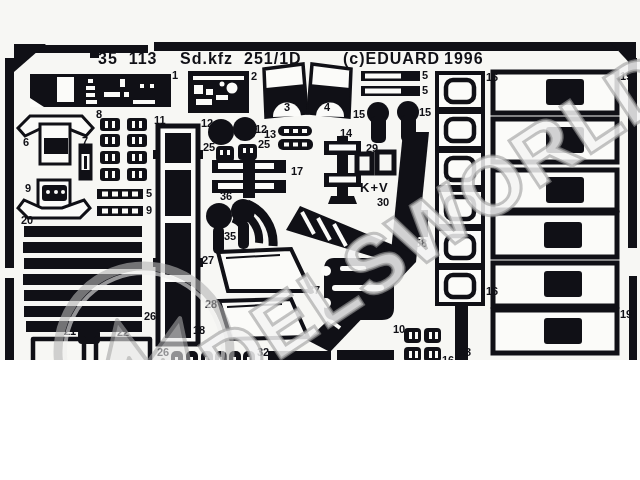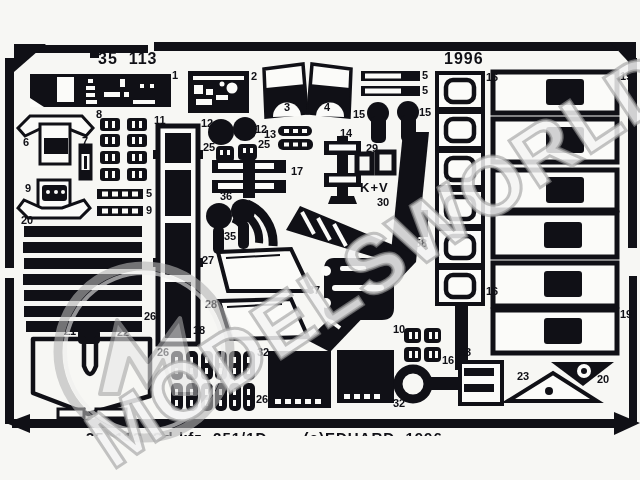--- a/index.html
+++ b/index.html
@@ -1,16 +1,16 @@
 <!DOCTYPE html>
 <html><head>
 <meta charset="utf-8">
 <style>
   html,body{margin:0;padding:0;}
-  .stage{position:relative;width:640px;height:480px;background:#f7f7f4;overflow:hidden;
+  .stage{position:relative;width:640px;height:360px;background:#f7f7f4;overflow:hidden;
          font-family:"Liberation Sans","DejaVu Sans",sans-serif;}
   .ink{fill:#101016;}
   .wht{fill:#fbfbf9;}
   .out{fill:#fbfbf9;stroke:#101016;}
   .hdr{position:absolute;font-weight:bold;font-size:16px;color:#101016;letter-spacing:1px;white-space:pre;}
   .plabel{position:absolute;font-weight:bold;font-size:11px;color:#101016;line-height:1;}
   .kv{position:absolute;font-weight:bold;font-size:13px;color:#101016;letter-spacing:1px;}
   #watermark{position:absolute;left:40px;top:215px;width:680px;height:90px;
      transform:rotate(-33.5deg);transform-origin:50% 50%;
      font-size:82px;font-weight:bold;letter-spacing:2px;text-align:center;line-height:90px;
@@ -411,20 +411,22 @@
           <rect x="435" y="332" width="3" height="7"></rect>
       <rect x="409" y="351" width="3" height="7"></rect>
           <rect x="415" y="351" width="3" height="7"></rect>
       <rect x="429" y="351" width="3" height="7"></rect>
           <rect x="435" y="351" width="3" height="7"></rect>
     </g>
   </g>
 </svg>
 
   <span class="hdr" style="left:98px;top:50px;">35  113</span>
+  <span class="hdr" style="left:180px;top:50px;">Sd.kfz  251/1D</span>
+  <span class="hdr" style="left:343px;top:50px;">(c)EDUARD</span>
   <span class="hdr" style="left:444px;top:50px;">1996</span>
 
   <span class="kv" style="left:360px;top:180px;">K+V</span>
 
   <div id="labels">
       <span class="plabel" style="left: 172px; top: 70px;">1</span>
       <span class="plabel" style="left: 251px; top: 71px;">2</span>
       <span class="plabel" style="left: 284px; top: 102px;">3</span>
       <span class="plabel" style="left: 324px; top: 102px;">4</span>
       <span class="plabel" style="left: 422px; top: 70px;">5</span>

